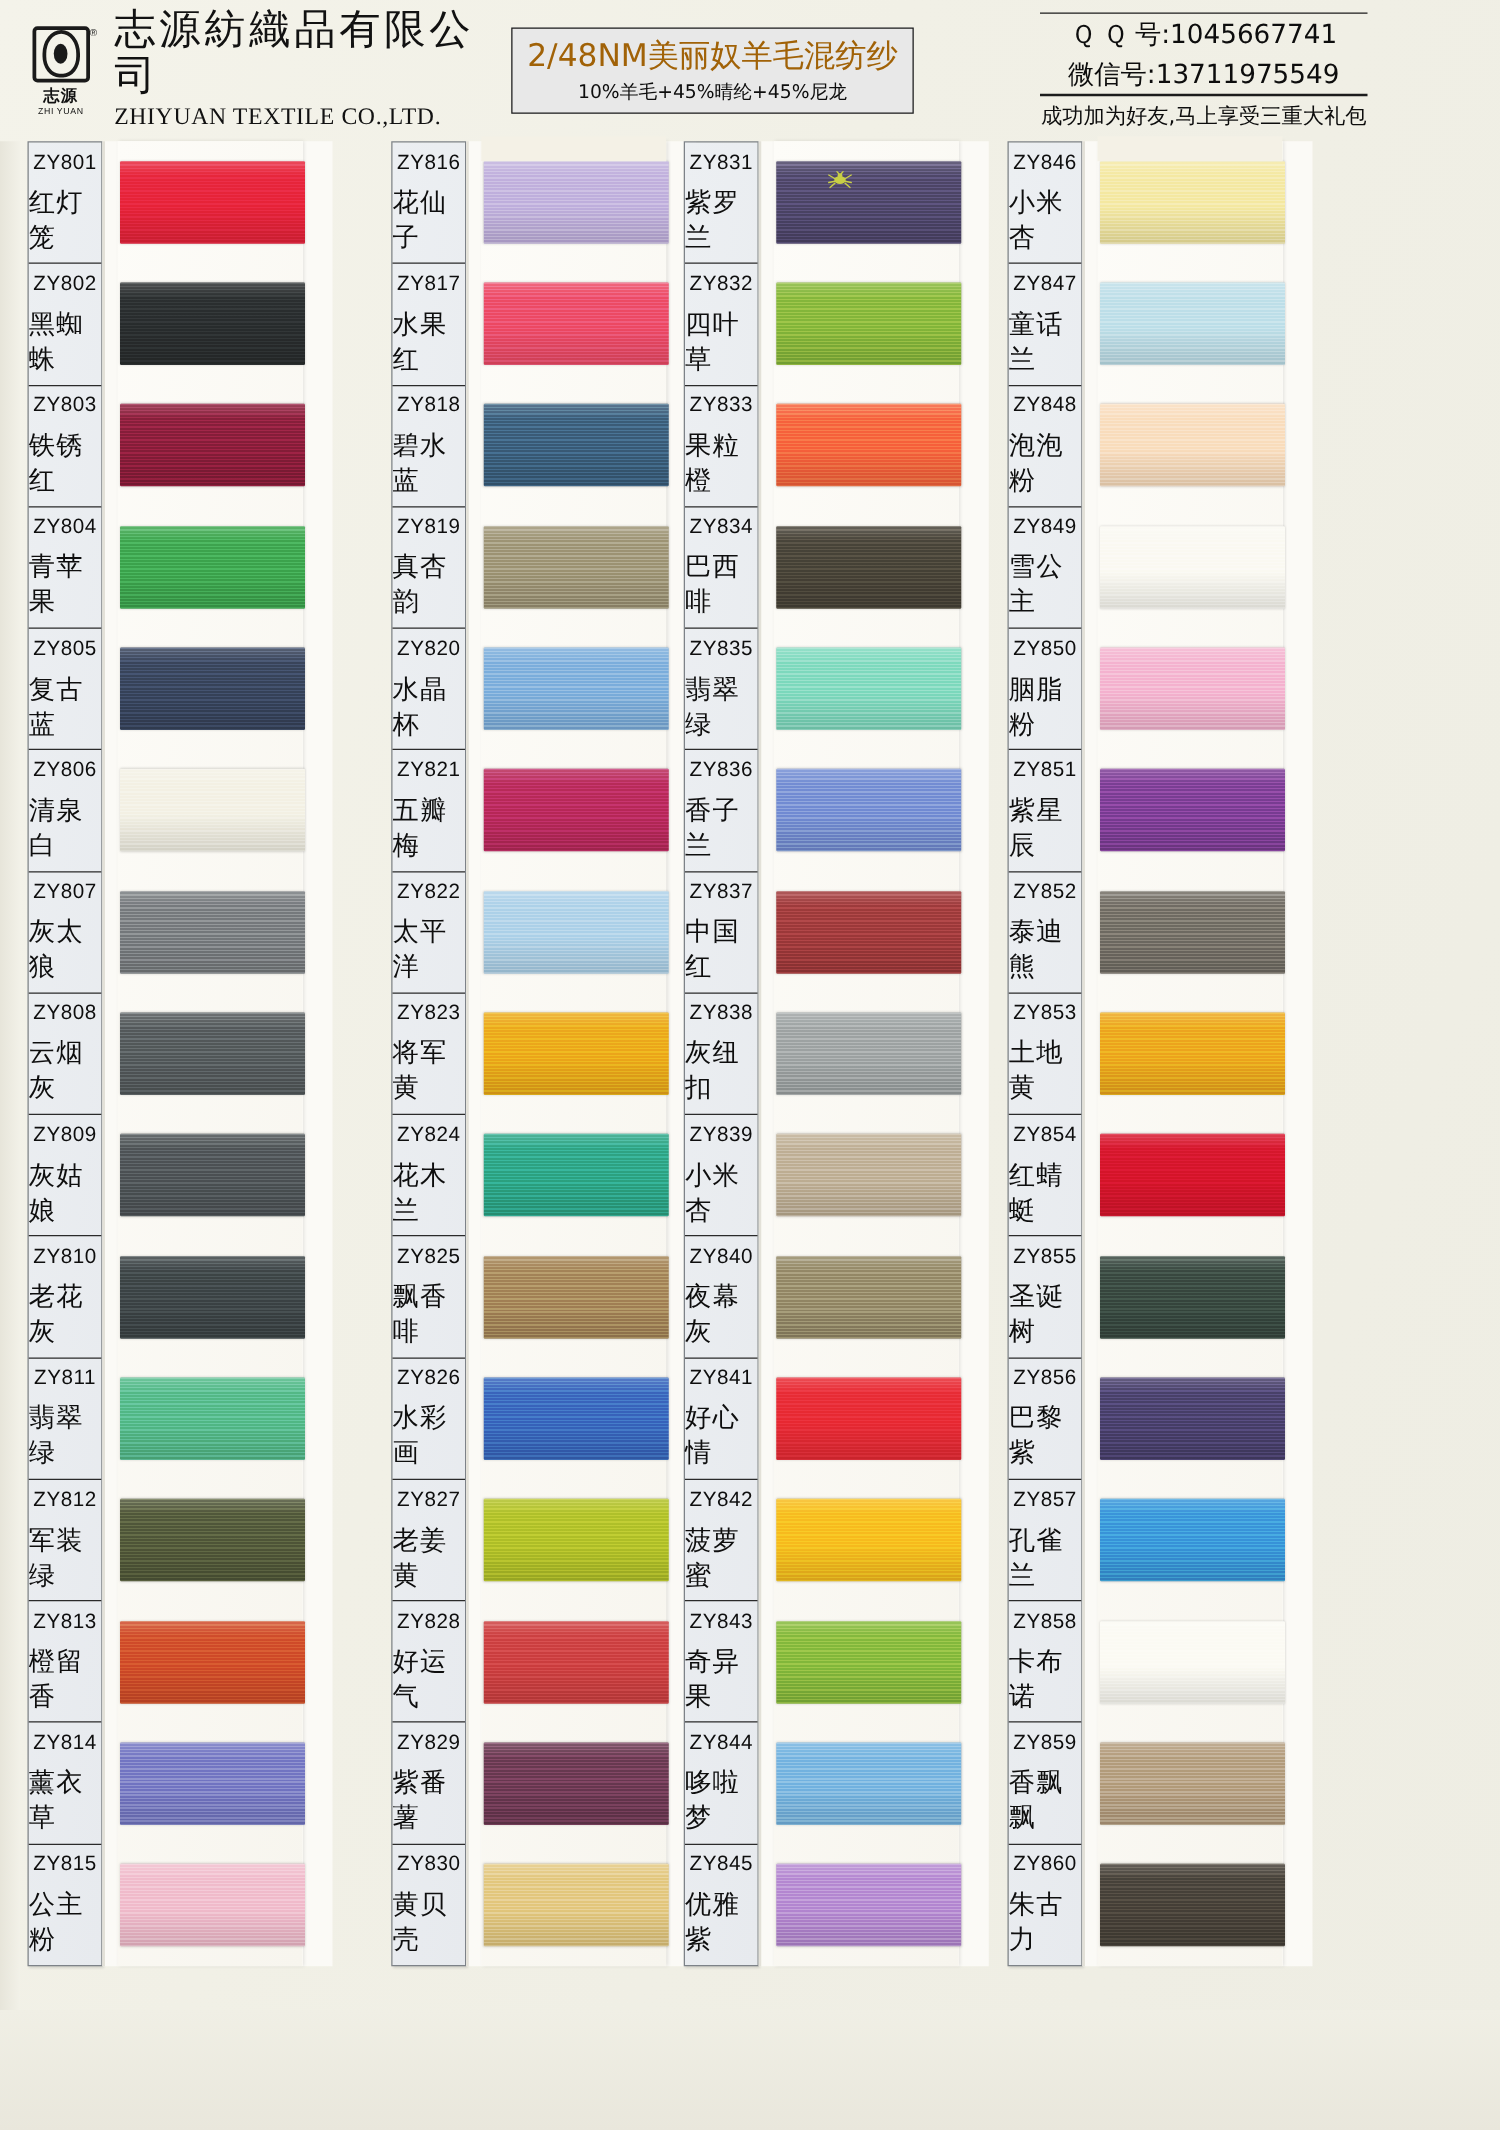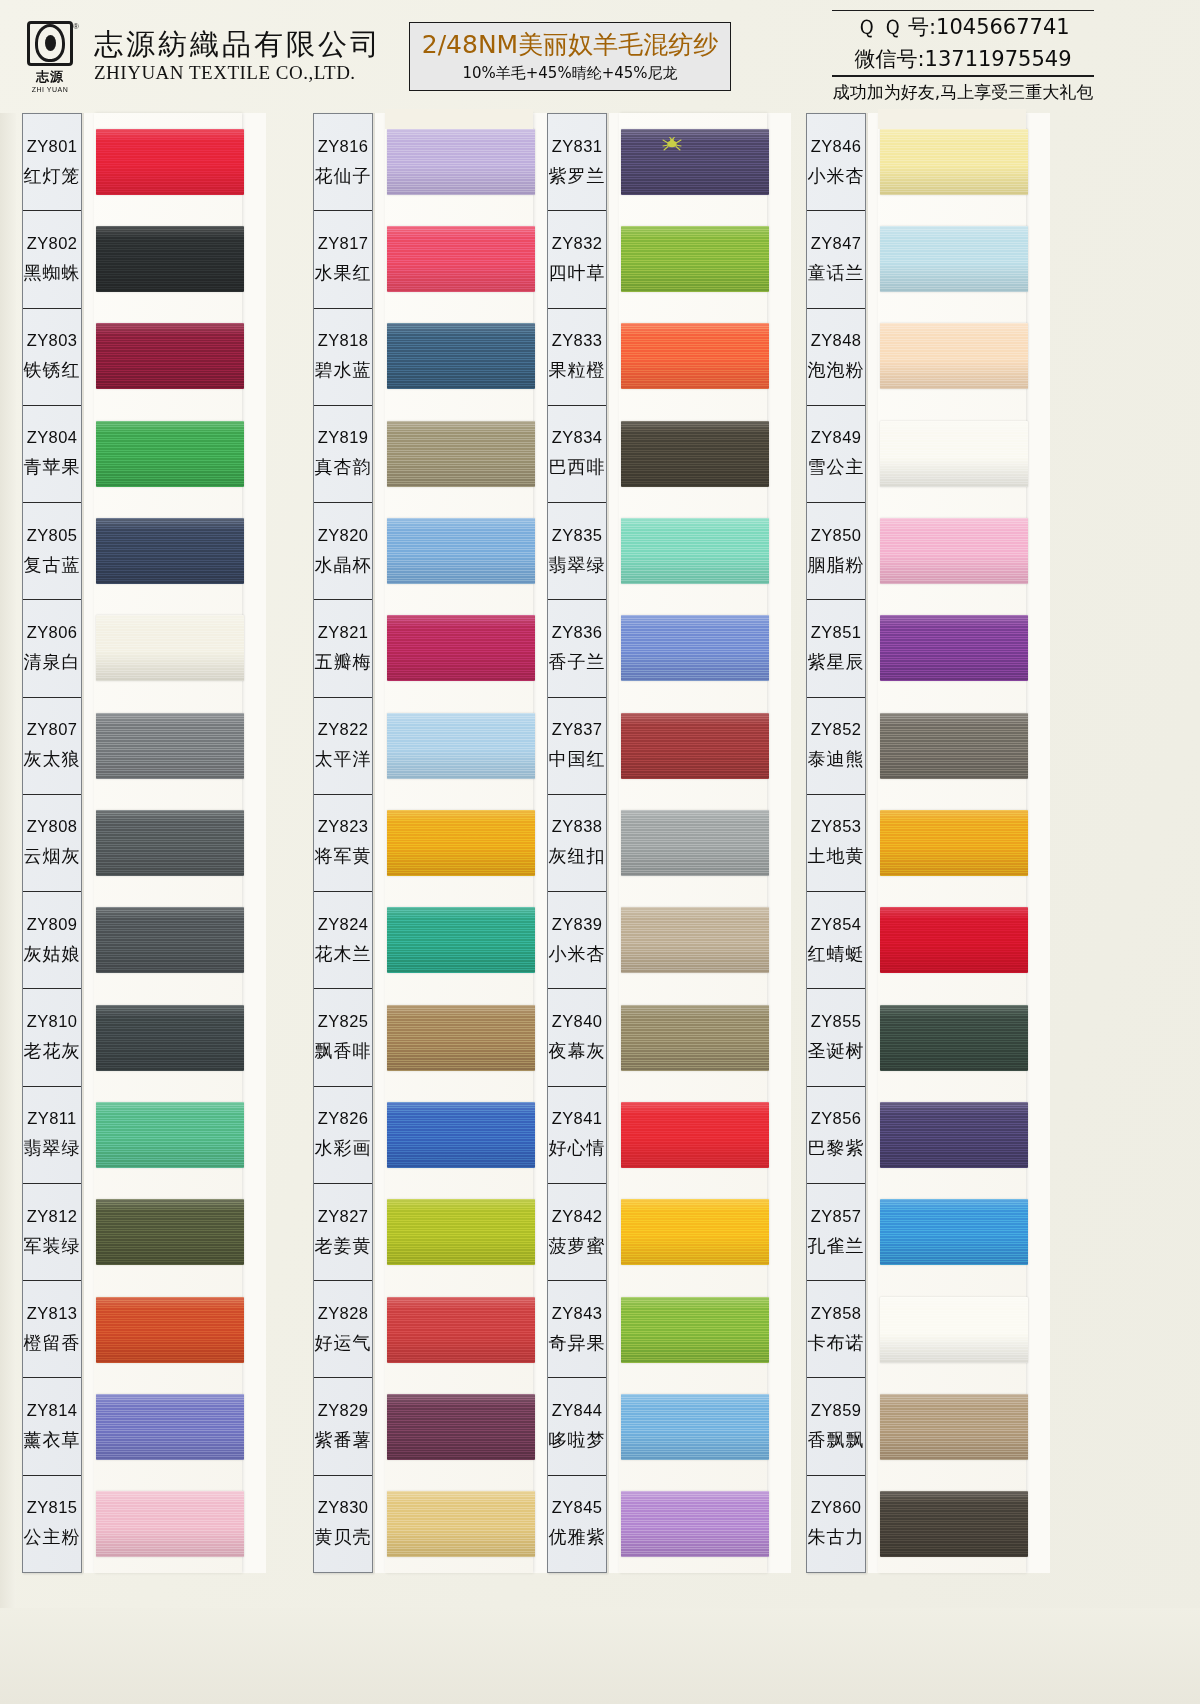--- a/index.html
+++ b/index.html
@@ -30,22 +30,22 @@
     content:""; width:24px; height:32px; border:3px solid #1a1a1a; border-radius:50% 50% 45% 45%;
   }
   .logo-mark::after{
     content:""; position:absolute; width:11px; height:16px; background:#1a1a1a; border-radius:50%;
   }
   .logo-reg { position:absolute; right:-9px; top:-2px; font-size:8px; color:#222; }
   .logo-cn { font-size: 13px; font-weight:bold; letter-spacing:1px; color:#111; margin-top:2px;
              font-family:"DejaVu Sans","Liberation Sans",sans-serif;}
   .logo-en { font-size: 7px; letter-spacing:.5px; color:#111; }
   .hdr-names { margin-left: 16px; }
-  .co-cn { font-size: 29px; letter-spacing: 3px; color:#121212;
-           font-family:Liberation Sans, sans-serif; line-height:1.1; }
+  .co-cn { font-size: 33px; letter-spacing: 3px; color:#121212;
+           font-family:Liberation Mono, monospace; line-height:1.1; }
   .co-en { font-size: 19px; letter-spacing: .5px; color:#121212;
            font-family:"Liberation Serif","DejaVu Serif",serif; margin-top:2px; }
 
   .hdr-center {
     width: 340px; display:flex; justify-content:center;
   }
   .spec-box {
     border: 1.5px solid #1a1a1a; background: #e8e8e8;
     padding: 5px 12px 7px 12px; text-align:center;
   }
@@ -86,27 +86,27 @@
     box-shadow: 1px 1px 2px rgba(0,0,0,.13);
   }
   .label-cell {
     flex: 1 1 0;
     border-bottom: 1.6px solid #2a2a2a;
     display: flex; flex-direction: column;
     align-items: center; justify-content: center;
     gap: 8px;
     position: relative;
   }
-  .label-cell:last-child { border-bottom: none; text-align: center; }
+  .label-cell:last-child { border-bottom: none; }
   .lbl-code {
     font-size: 16.5px; color:#0e0e0e; letter-spacing:.4px;
     font-family:"Liberation Sans","DejaVu Sans",sans-serif;
   }
   .lbl-name {
-    font-size: 18px; color:#0e0e0e; letter-spacing:1px;
+    font-size: 21px; color:#0e0e0e; letter-spacing:1px;
     font-family:Liberation Mono, monospace;
   }
 
   
   .yarn-strip {
     width: 184px; height: 100%;
     position: relative;
     display:flex; flex-direction:column;
     background: #fbfaf6;
     border-left: 2px solid #e3e1d8;

